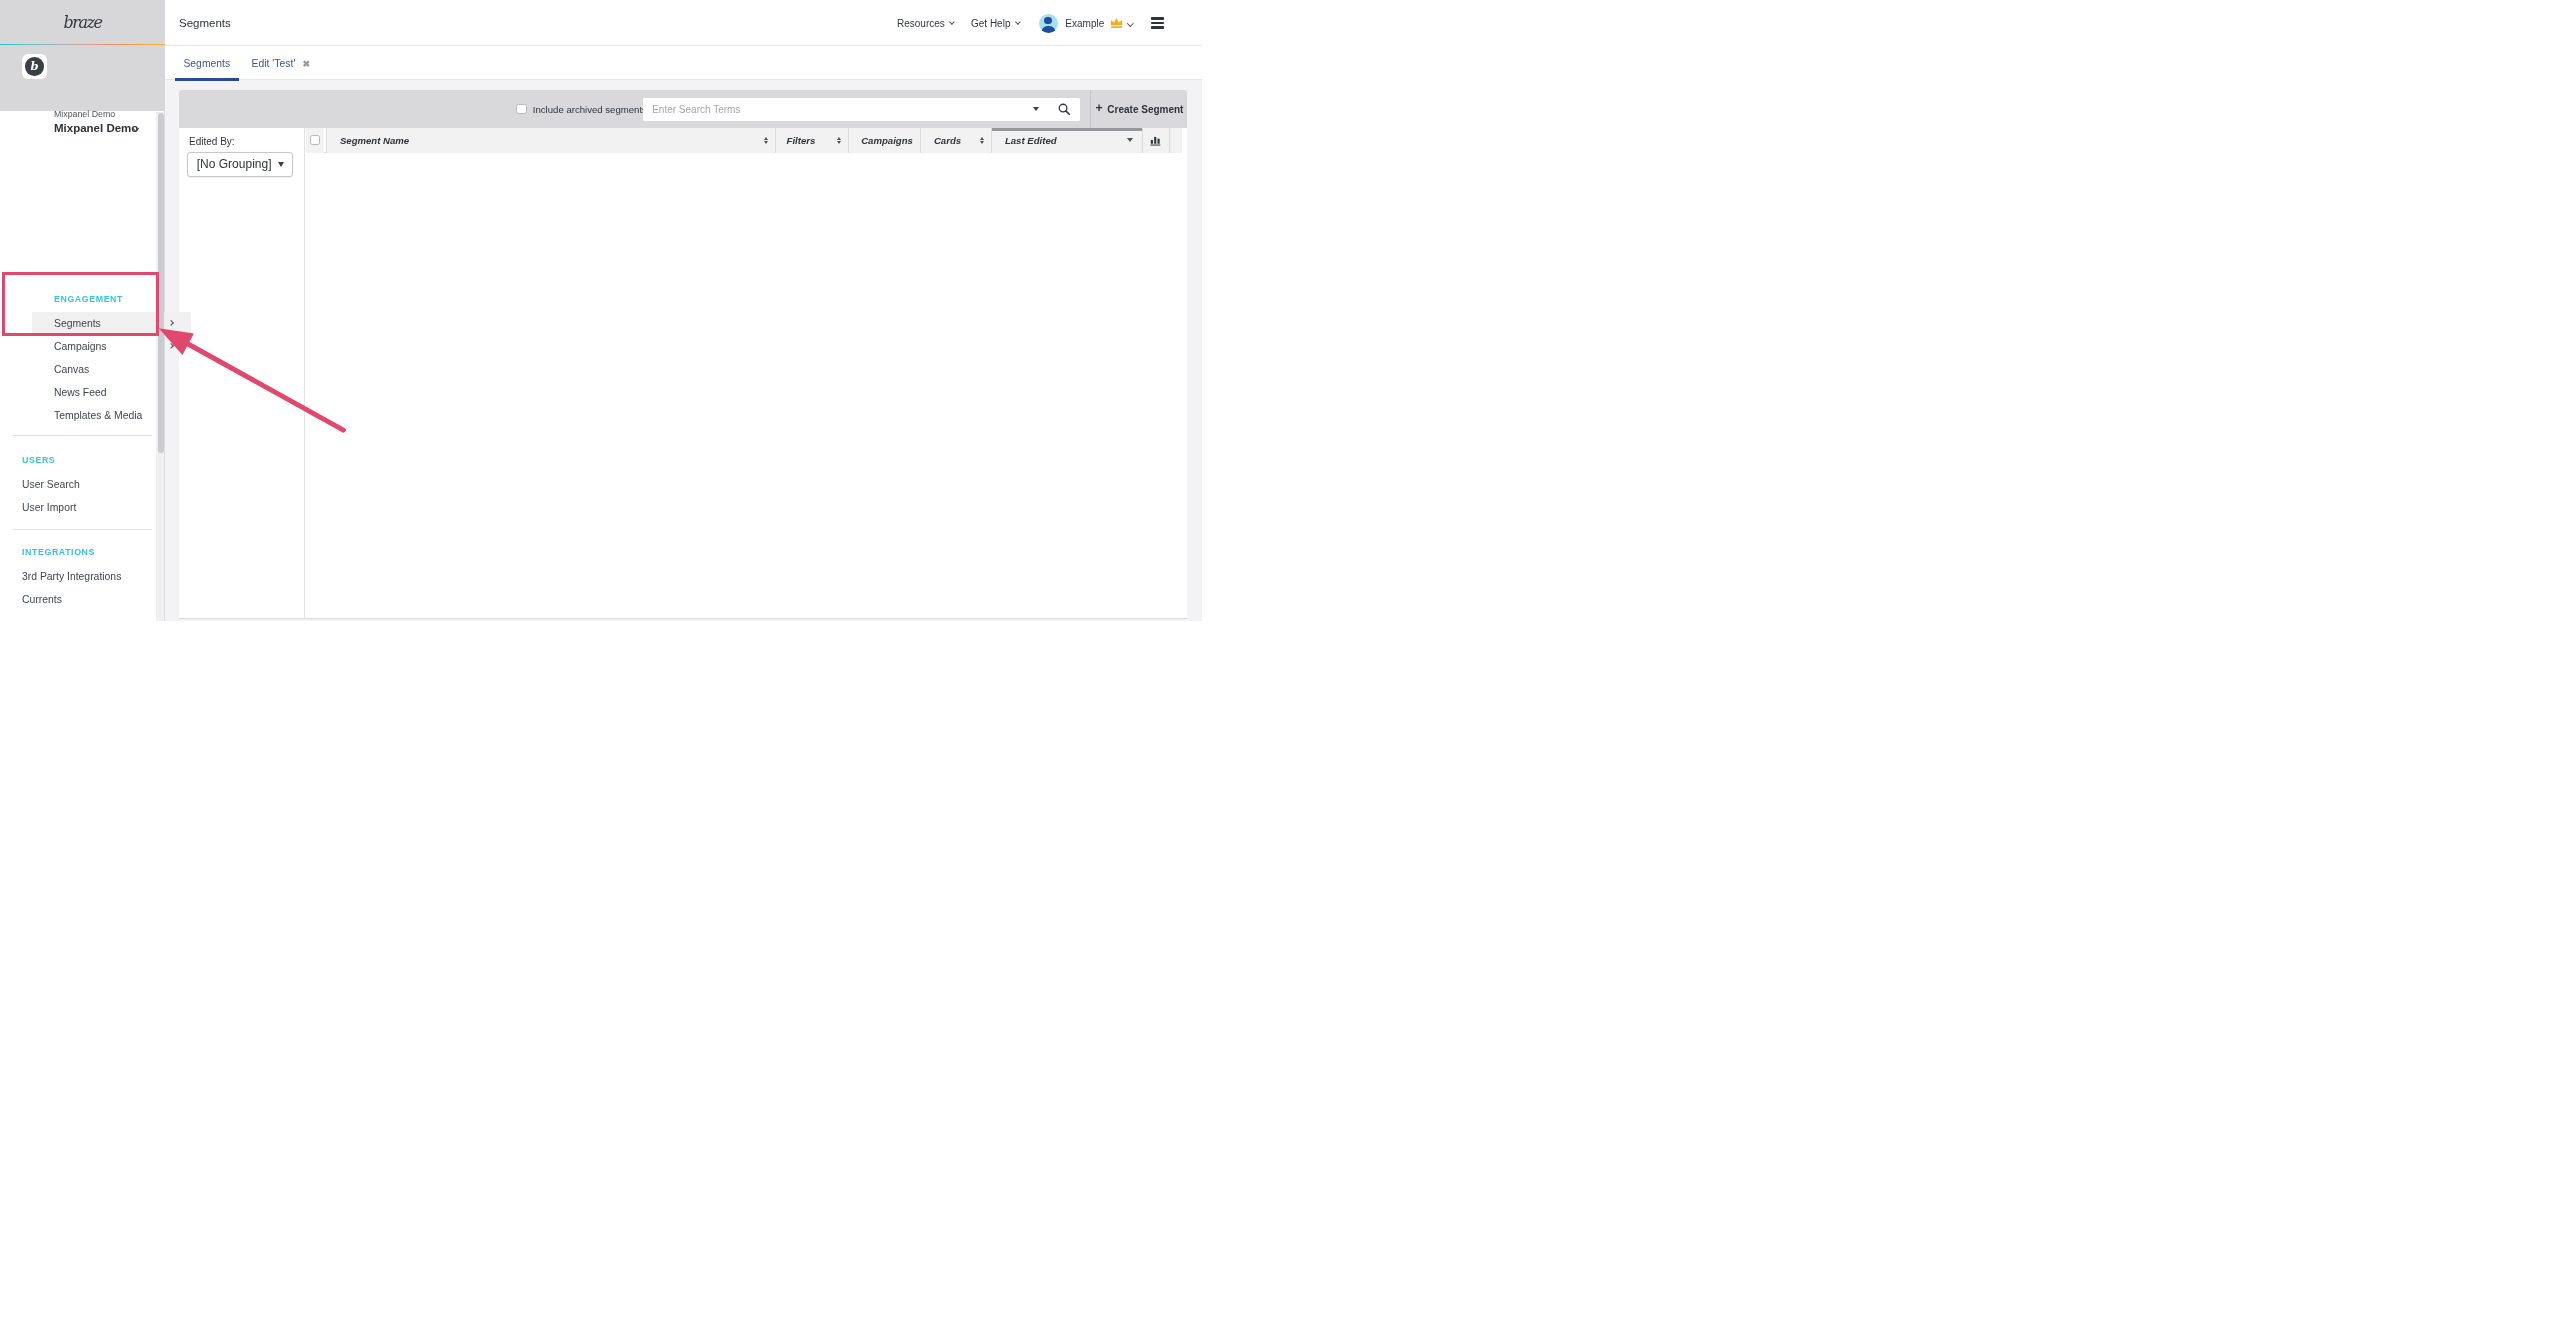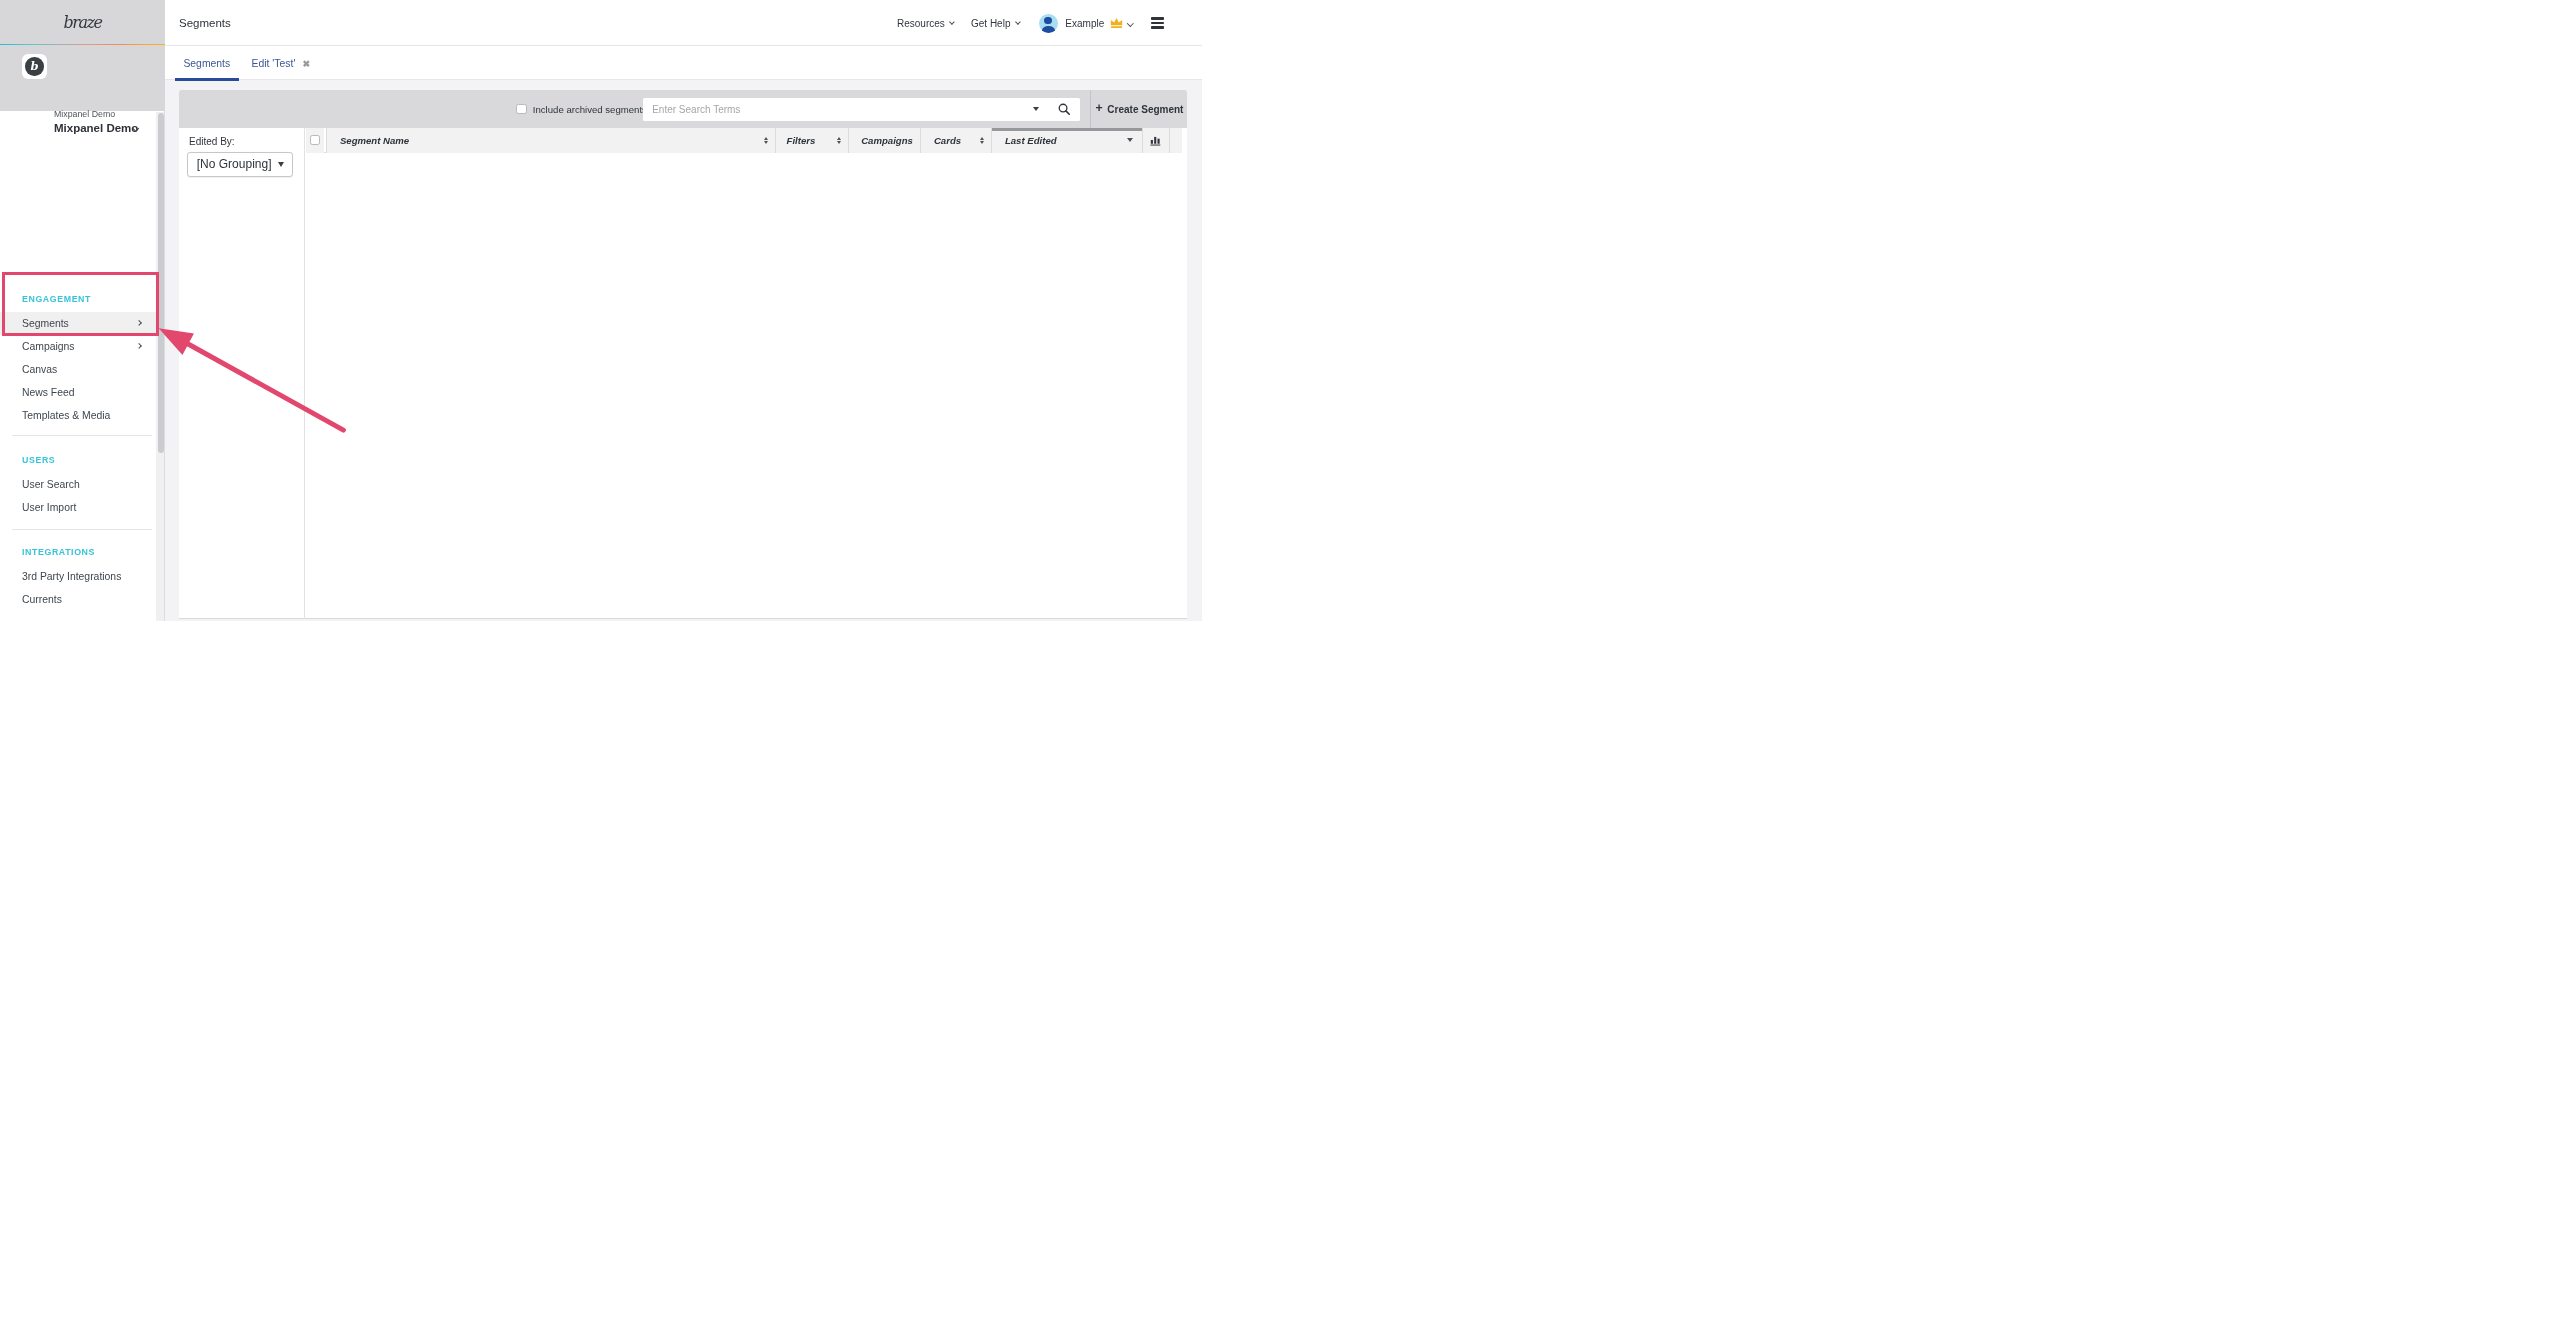--- a/index.html
+++ b/index.html
@@ -270,21 +270,21 @@
     <div class="workspace">
       <div class="ws-icon">
         <div class="ws-icon-inner">b</div>
       </div>
       <div class="ws-app-group">Mixpanel Demo</div>
       <div class="ws-name">Mixpanel Demo</div>
       <span class="chev ws-chev" style="width:5.4px;height:5.4px;border-width:1.5px;"></span>
     </div>
 
 
-    <div class="nav-section" style="top:289px;">
+    <div class="nav-section" style="top:289px;margin-left:32px;">
       <div class="nav-title">ENGAGEMENT</div>
       <div class="nav-items">
         <div class="nav-item selected">
           <span>Segments</span>
           <span class="chev chev-right"></span>
         </div>
         <div class="nav-item">
           <span>Campaigns</span>
           <span class="chev chev-right"></span>
         </div>

